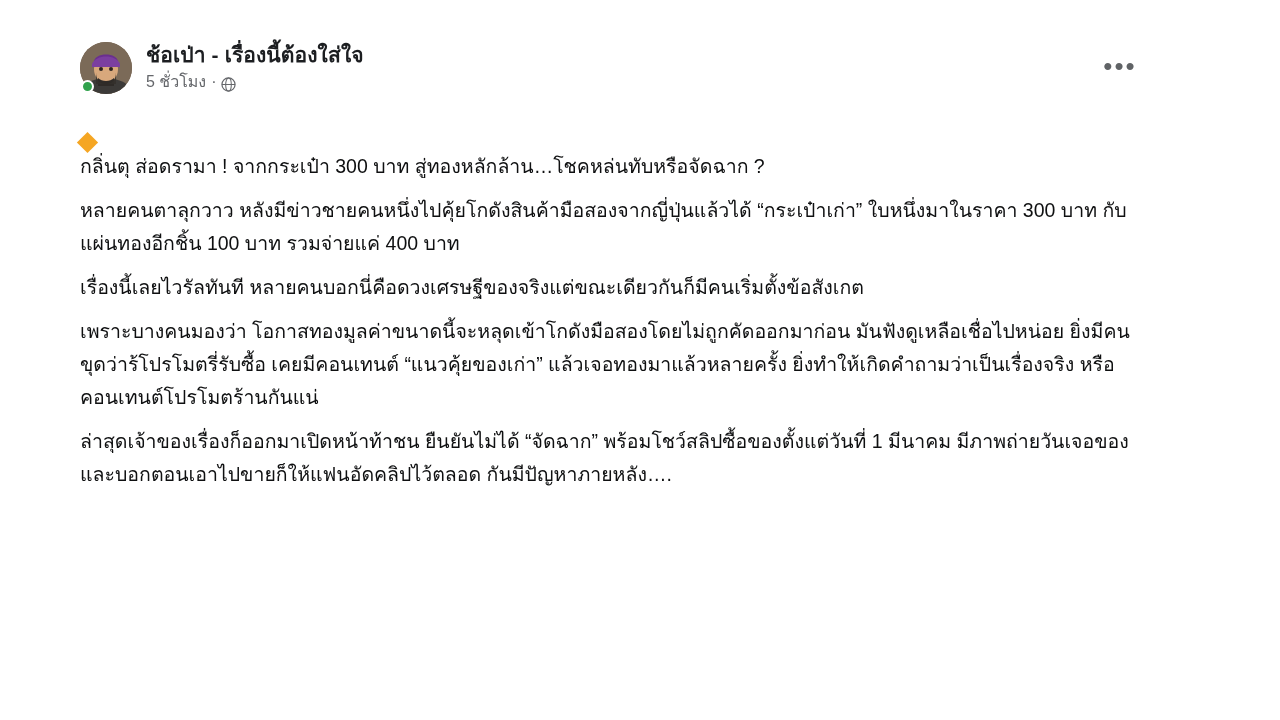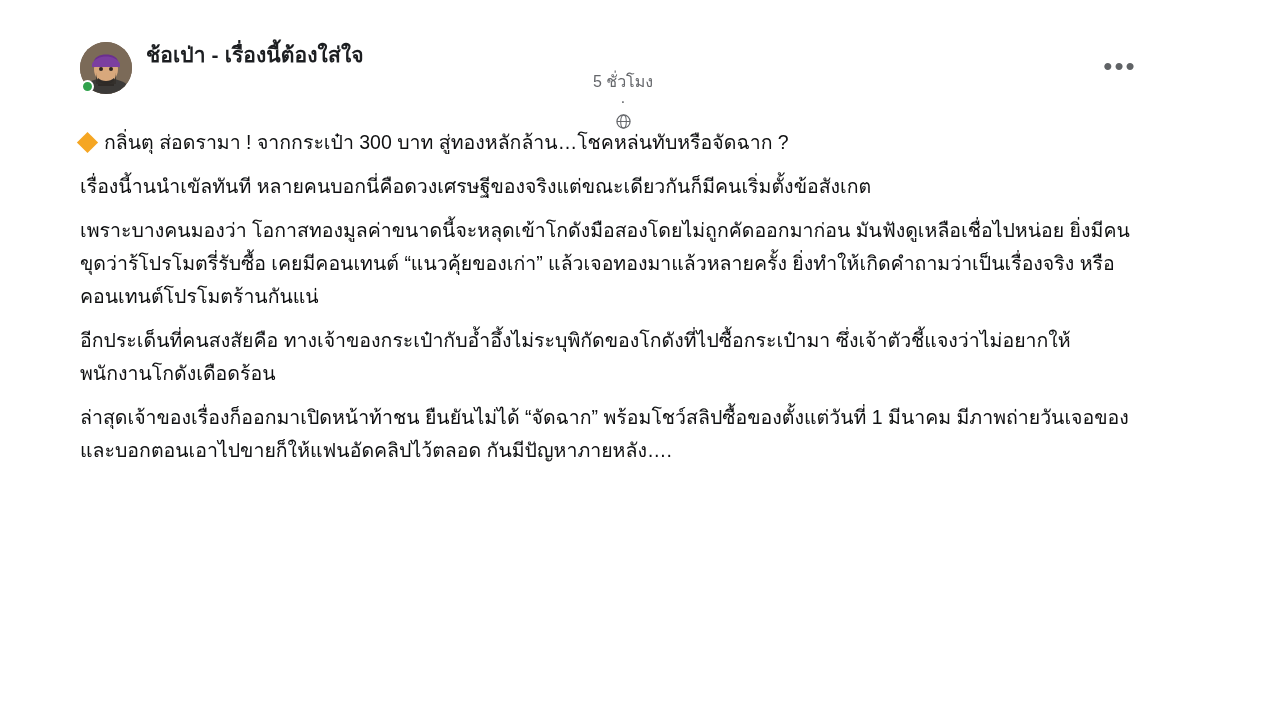--- a/index.html
+++ b/index.html
@@ -79,21 +79,20 @@
     letter-spacing: 0.1px;
   }
 
   .meta-row {
     display: flex;
     align-items: center;
     margin-top: 4px;
     color: #65676b;
     font-size: 16px;
     line-height: 20px;
-    flex-direction: column;
   }
 
   .meta-sep {
     margin: 0 5px;
   }
 
   .globe-icon {
     display: inline-block;
     width: 15px;
     height: 15px;
@@ -121,20 +120,21 @@
   
   .post-body {
     margin-top: 22px;
     color: #0f1011;
     font-size: 19.5px;
     line-height: 33px;
   }
 
   .post-body p {
     margin: 0 0 11px 0;
+    flex-direction: column;
   }
 
   .p-head {
     display: flex;
     align-items: flex-start;
   }
 
   .diamond {
     flex: 0 0 auto;
     width: 15px;
@@ -186,20 +186,20 @@
       </div>
 
       <div class="more-button">•••</div>
     </div>
 
     <div class="post-body">
       <p class="p-head">
         <span class="diamond"></span>
         <span>กลิ่นตุ ส่อดรามา ! จากกระเป๋า 300 บาท สู่ทองหลักล้าน…โชคหล่นทับหรือจัดฉาก ?</span>
       </p>
-      <p>เรื่องนี้านนำเขัลทันที หลายคนบอกนี่คือดวงเศรษฐีของจริงแต่ขณะเดียวกันก็มีคนเริ่มตั้งข้อสังเกต</p>
+      <p>หลายคนตาลุกวาว หลังมีข่าวชายคนหนึ่งไปคุ้ยโกดังสินค้ามือสองจากญี่ปุ่นแล้วได้ “กระเป๋าเก่า” ใบหนึ่งมาในราคา 300 บาท กับแผ่นทองอีกชิ้น 100 บาท รวมจ่ายแค่ 400 บาท</p>
+      <p>เรื่องนี้เลยไวรัลทันที หลายคนบอกนี่คือดวงเศรษฐีของจริงแต่ขณะเดียวกันก็มีคนเริ่มตั้งข้อสังเกต</p>
       <p>เพราะบางคนมองว่า โอกาสทองมูลค่าขนาดนี้จะหลุดเข้าโกดังมือสองโดยไม่ถูกคัดออกมาก่อน มันฟังดูเหลือเชื่อไปหน่อย ยิ่งมีคนขุดว่าร้โปรโมตรี่รับซื้อ เคยมีคอนเทนต์ “แนวคุ้ยของเก่า” แล้วเจอทองมาแล้วหลายครั้ง ยิ่งทำให้เกิดคำถามว่าเป็นเรื่องจริง หรือคอนเทนต์โปรโมตร้านกันแน่</p>
-      <p>อีกประเด็นที่คนสงสัยคือ ทางเจ้าของกระเป๋ากับอ้ำอึ้งไม่ระบุพิกัดของโกดังที่ไปซื้อกระเป๋ามา ซึ่งเจ้าตัวชี้แจงว่าไม่อยากให้พนักงานโกดังเดือดร้อน</p>
       <p>ล่าสุดเจ้าของเรื่องก็ออกมาเปิดหน้าท้าชน ยืนยันไม่ได้ “จัดฉาก” พร้อมโชว์สลิปซื้อของตั้งแต่วันที่ 1 มีนาคม มีภาพถ่ายวันเจอของ และบอกตอนเอาไปขายก็ให้แฟนอัดคลิปไว้ตลอด กันมีปัญหาภายหลัง….</p>
     </div>
 
   </div>
 </div>
 
 </body></html>

